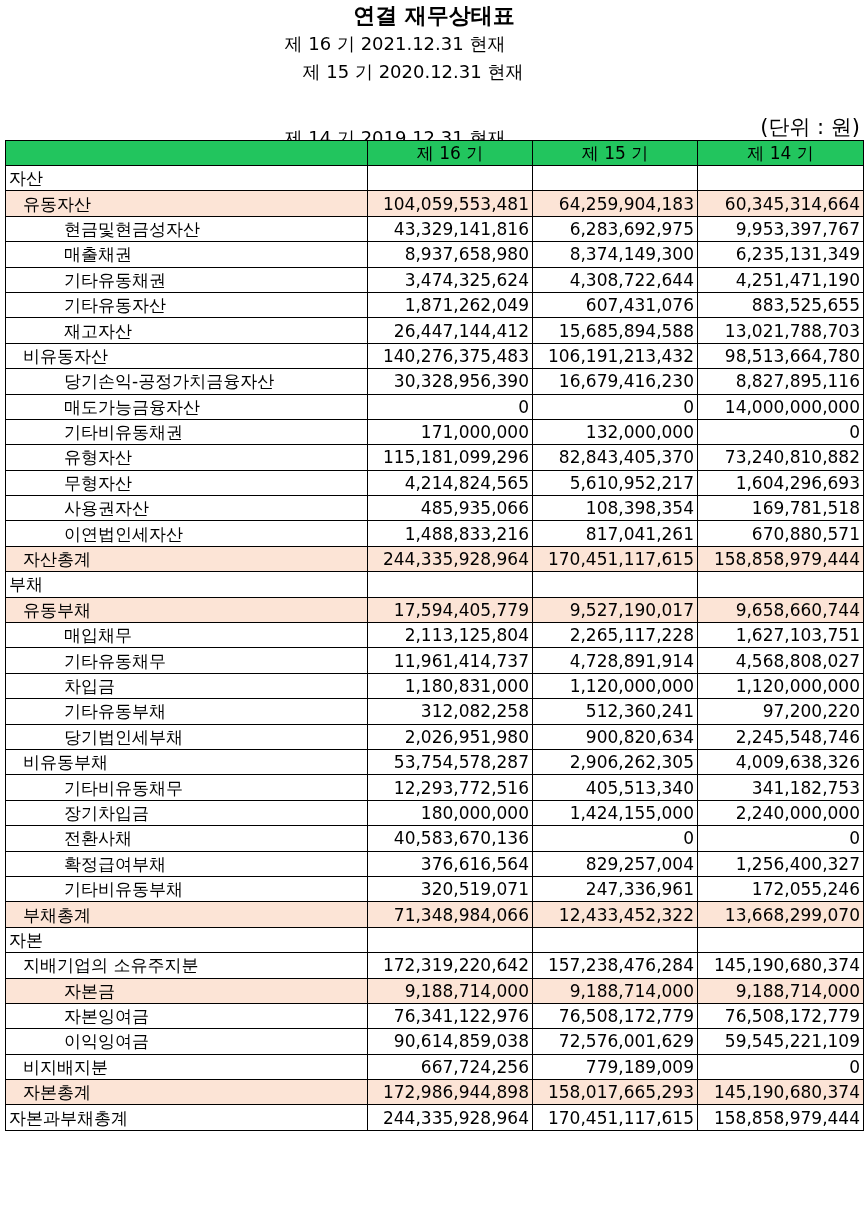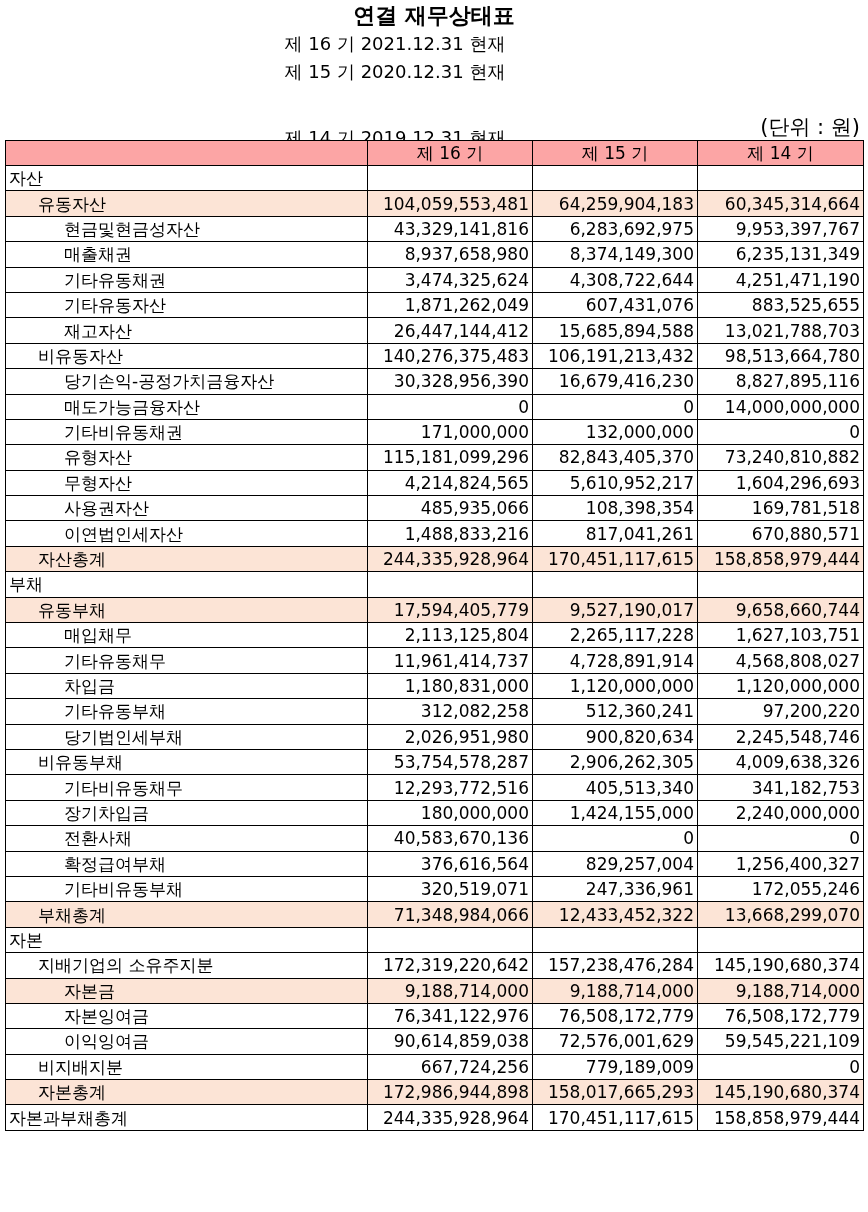--- a/index.html
+++ b/index.html
@@ -2,32 +2,32 @@
 <html><head>
 <meta charset="utf-8">
 <style>
   html, body { margin:0; padding:0; background:#ffffff; }
   body { width:868px; height:1212px; position:relative; overflow:hidden;
          font-family:"DejaVu Sans", "Liberation Sans", sans-serif; color:#000; }
   .title { position:absolute; left:0; width:868px; top:2px; text-align:center;
            font-size:22px; font-weight:bold; line-height:28px; letter-spacing:0px; }
   .subtitle { position:absolute; left:0; width:790px; text-align:center;
               font-size:18px; line-height:24px; }
-  .sub1 { top:32px; } .sub2 { top:60px; } .sub3 { top:88px;margin-top:38px; }
+  .sub1 { top:32px; } .sub2 { top:60px;margin-left:18px; } .sub3 { top:88px;margin-top:38px; }
   .unit { position:absolute; right:8px; top:116px; font-size:21px; line-height:22px; }
   table { position:absolute; left:5px; top:140px; border-collapse:collapse;
           table-layout:fixed; width:858px; }
   col.c0 { width:362px; } col.c1 { width:165px; } col.c2 { width:165px; } col.c3 { width:166px; }
   td, th { border:1.5px solid #000; height:24.4px; padding:0 3px; font-size:17px;
            line-height:24px; white-space:nowrap; overflow:hidden; font-weight:normal; }
-  th { background:#fca5a5; text-align:center; height:24px; }
+  th { background:#22c55e; text-align:center; height:24px; }
   td.num { text-align:right; padding-right:3px; }
   tr.hl td { background:#fce4d6; }
   td.lbl.l0 { padding-left:3px; }
-  td.lbl.l1 { padding-left:32px; }
+  td.lbl.l1 { padding-left:17px; }
   td.lbl.l2 { padding-left:58px; }
 </style>
 </head>
 <body>
 
 <div class="title">연결 재무상태표</div>
 <div class="subtitle sub1">제 16 기 2021.12.31 현재</div>
 <div class="subtitle sub2">제 15 기 2020.12.31 현재</div>
 <div class="subtitle sub3">제 14 기 2019.12.31 현재</div>
 <div class="unit">(단위 : 원)</div>

